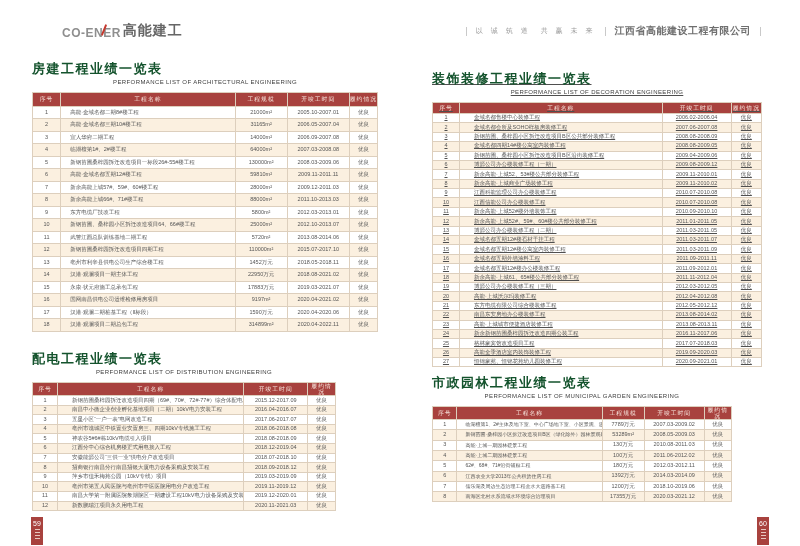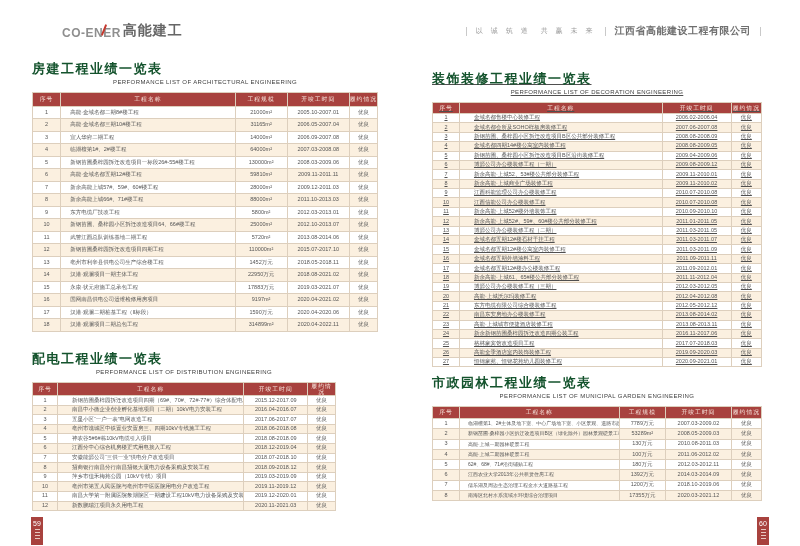--- a/index.html
+++ b/index.html
@@ -483,21 +483,21 @@
             <td>27</td>
             <td>恒锦豪苑、恒锦花苑幼儿园装修工程</td>
             <td>2020.09-2021.01</td>
             <td>优良</td>
           </tr>
         </tbody>
       </table>
     </div>
 </div>
 
-<div class="section" style="left:432px;top:376px;width:330px;">
+<div class="section" style="left:432px;top:376px;width:300px;">
   <div class="sec-title">市政园林工程业绩一览表</div>
   <div class="sec-sub">PERFORMANCE LIST OF MUNICIPAL GARDEN ENGINEERING</div>
   <div class="tblwrap t-muni">
       <table>
         <thead>
           <tr>
             <th>序号</th>
             <th>工程名称</th>
             <th>工程规模</th>
             <th>开竣工时间</th>

